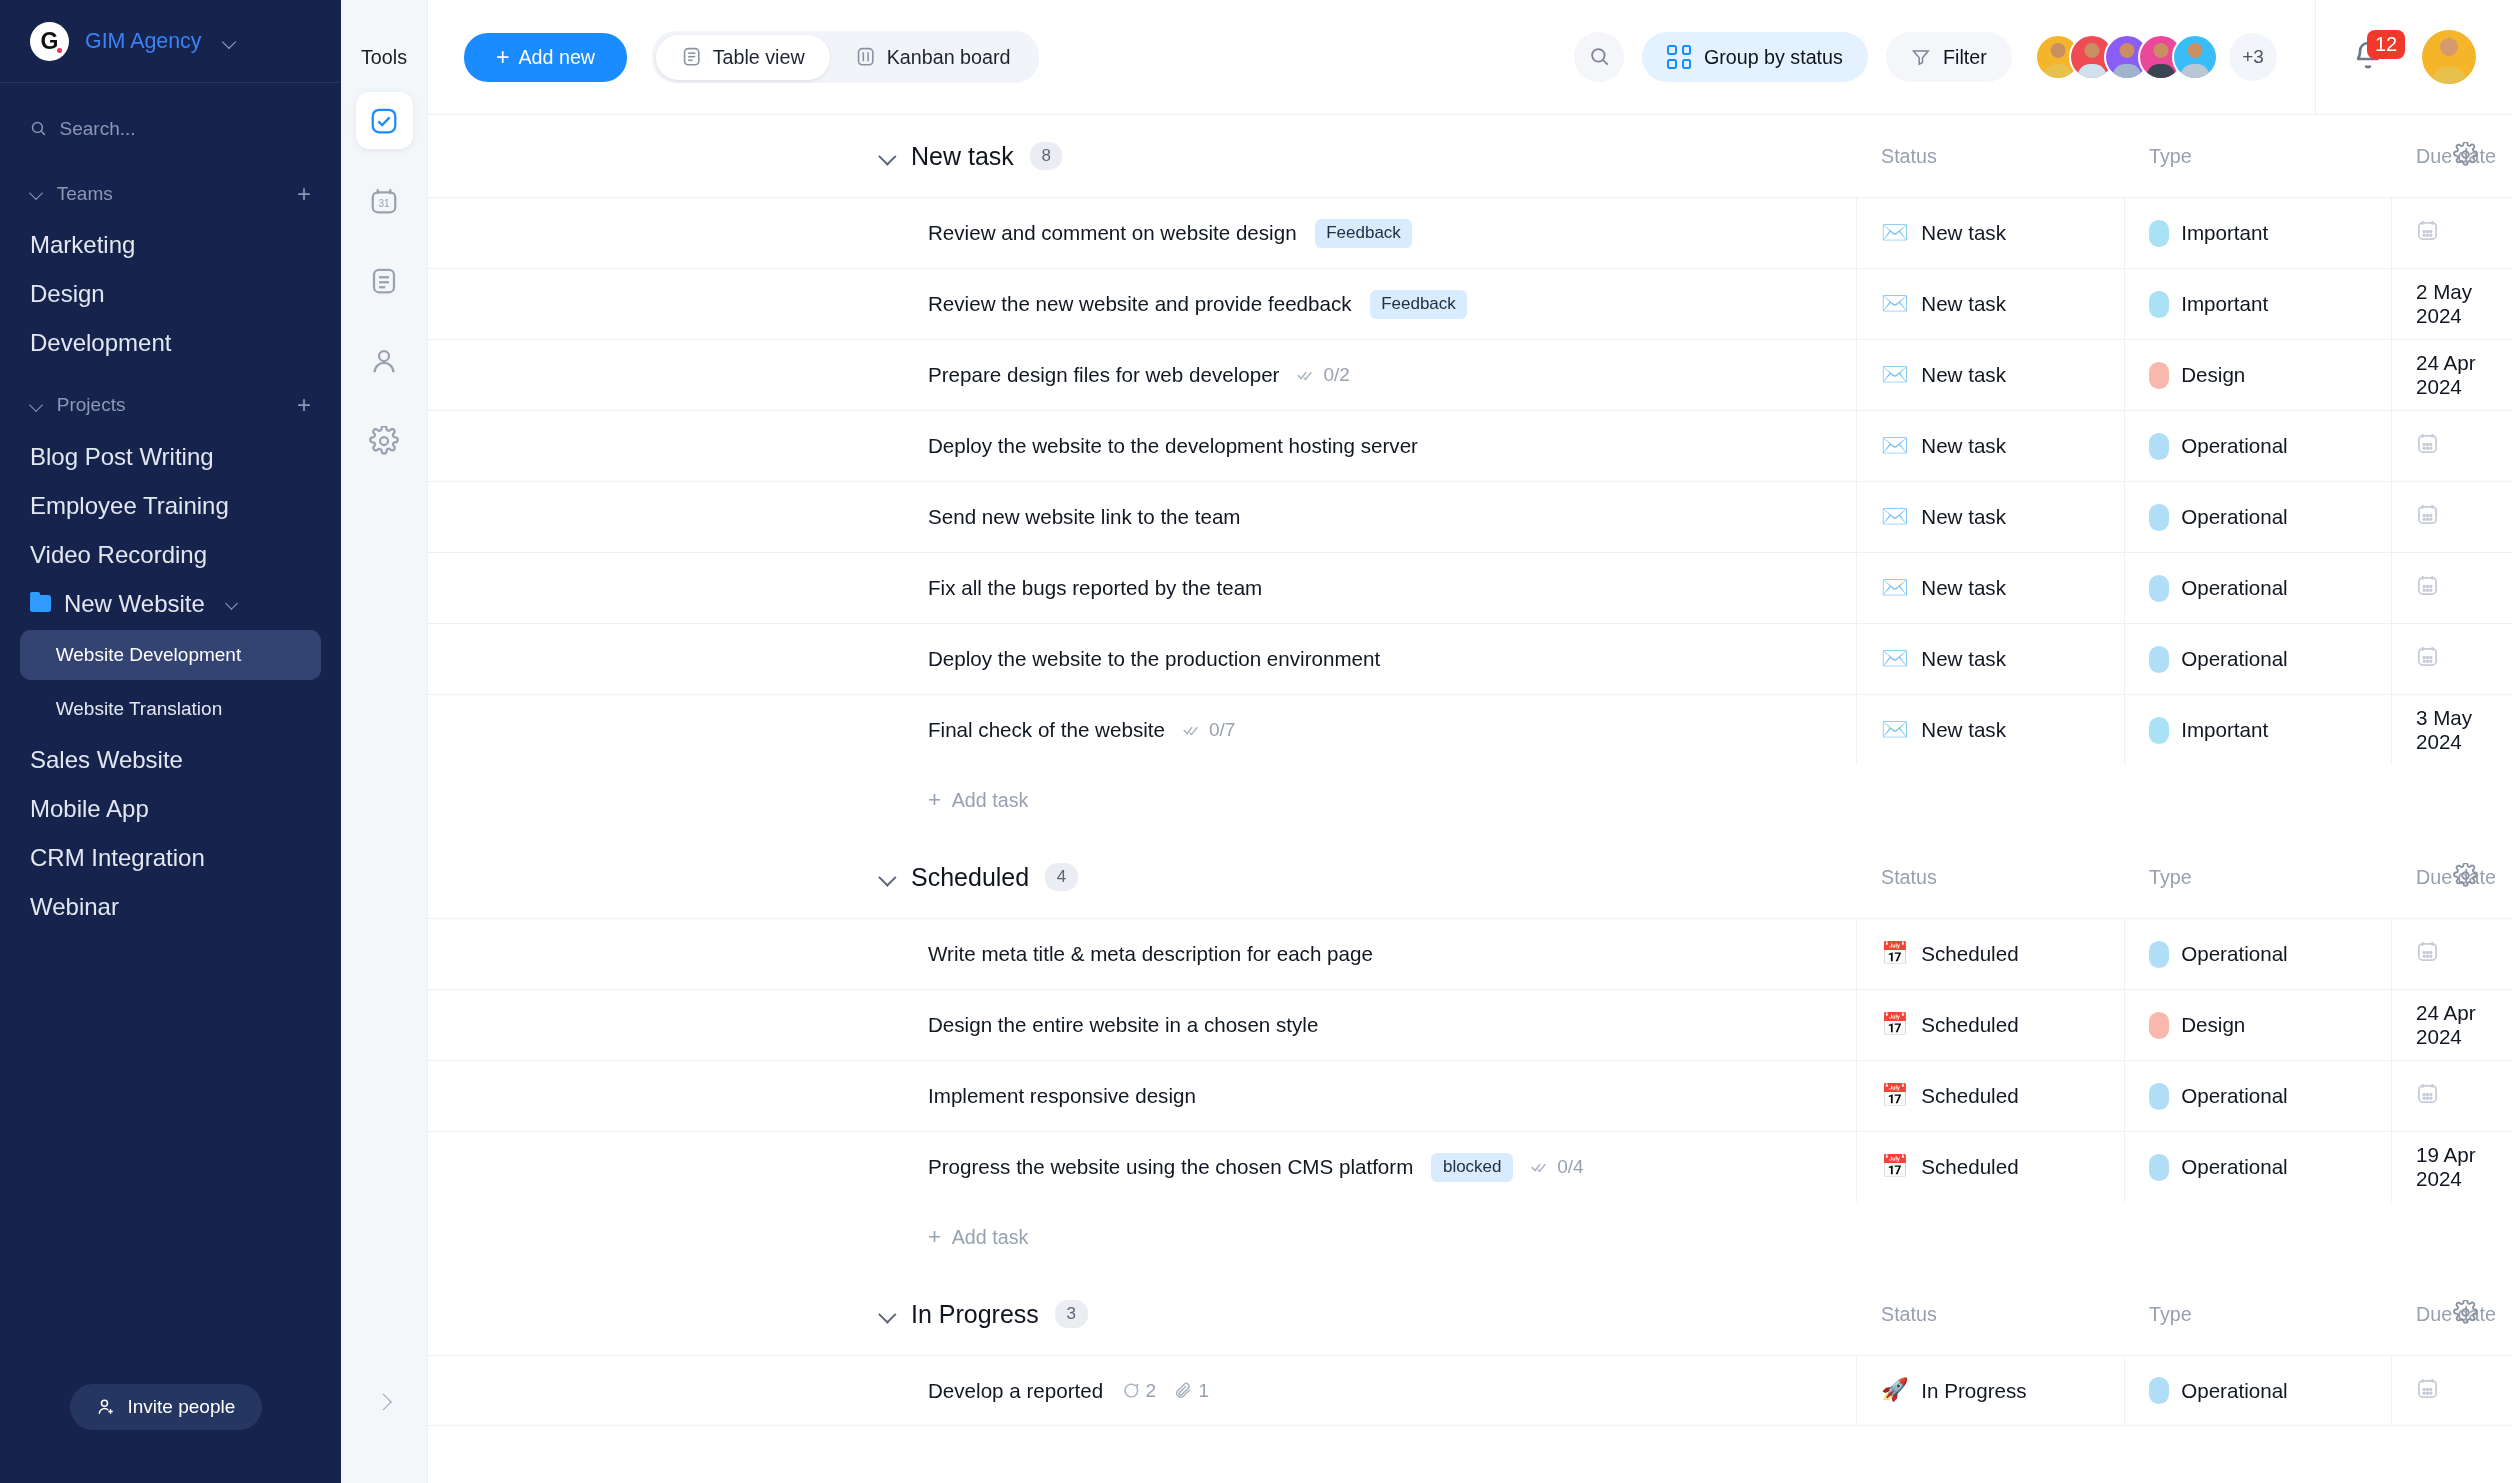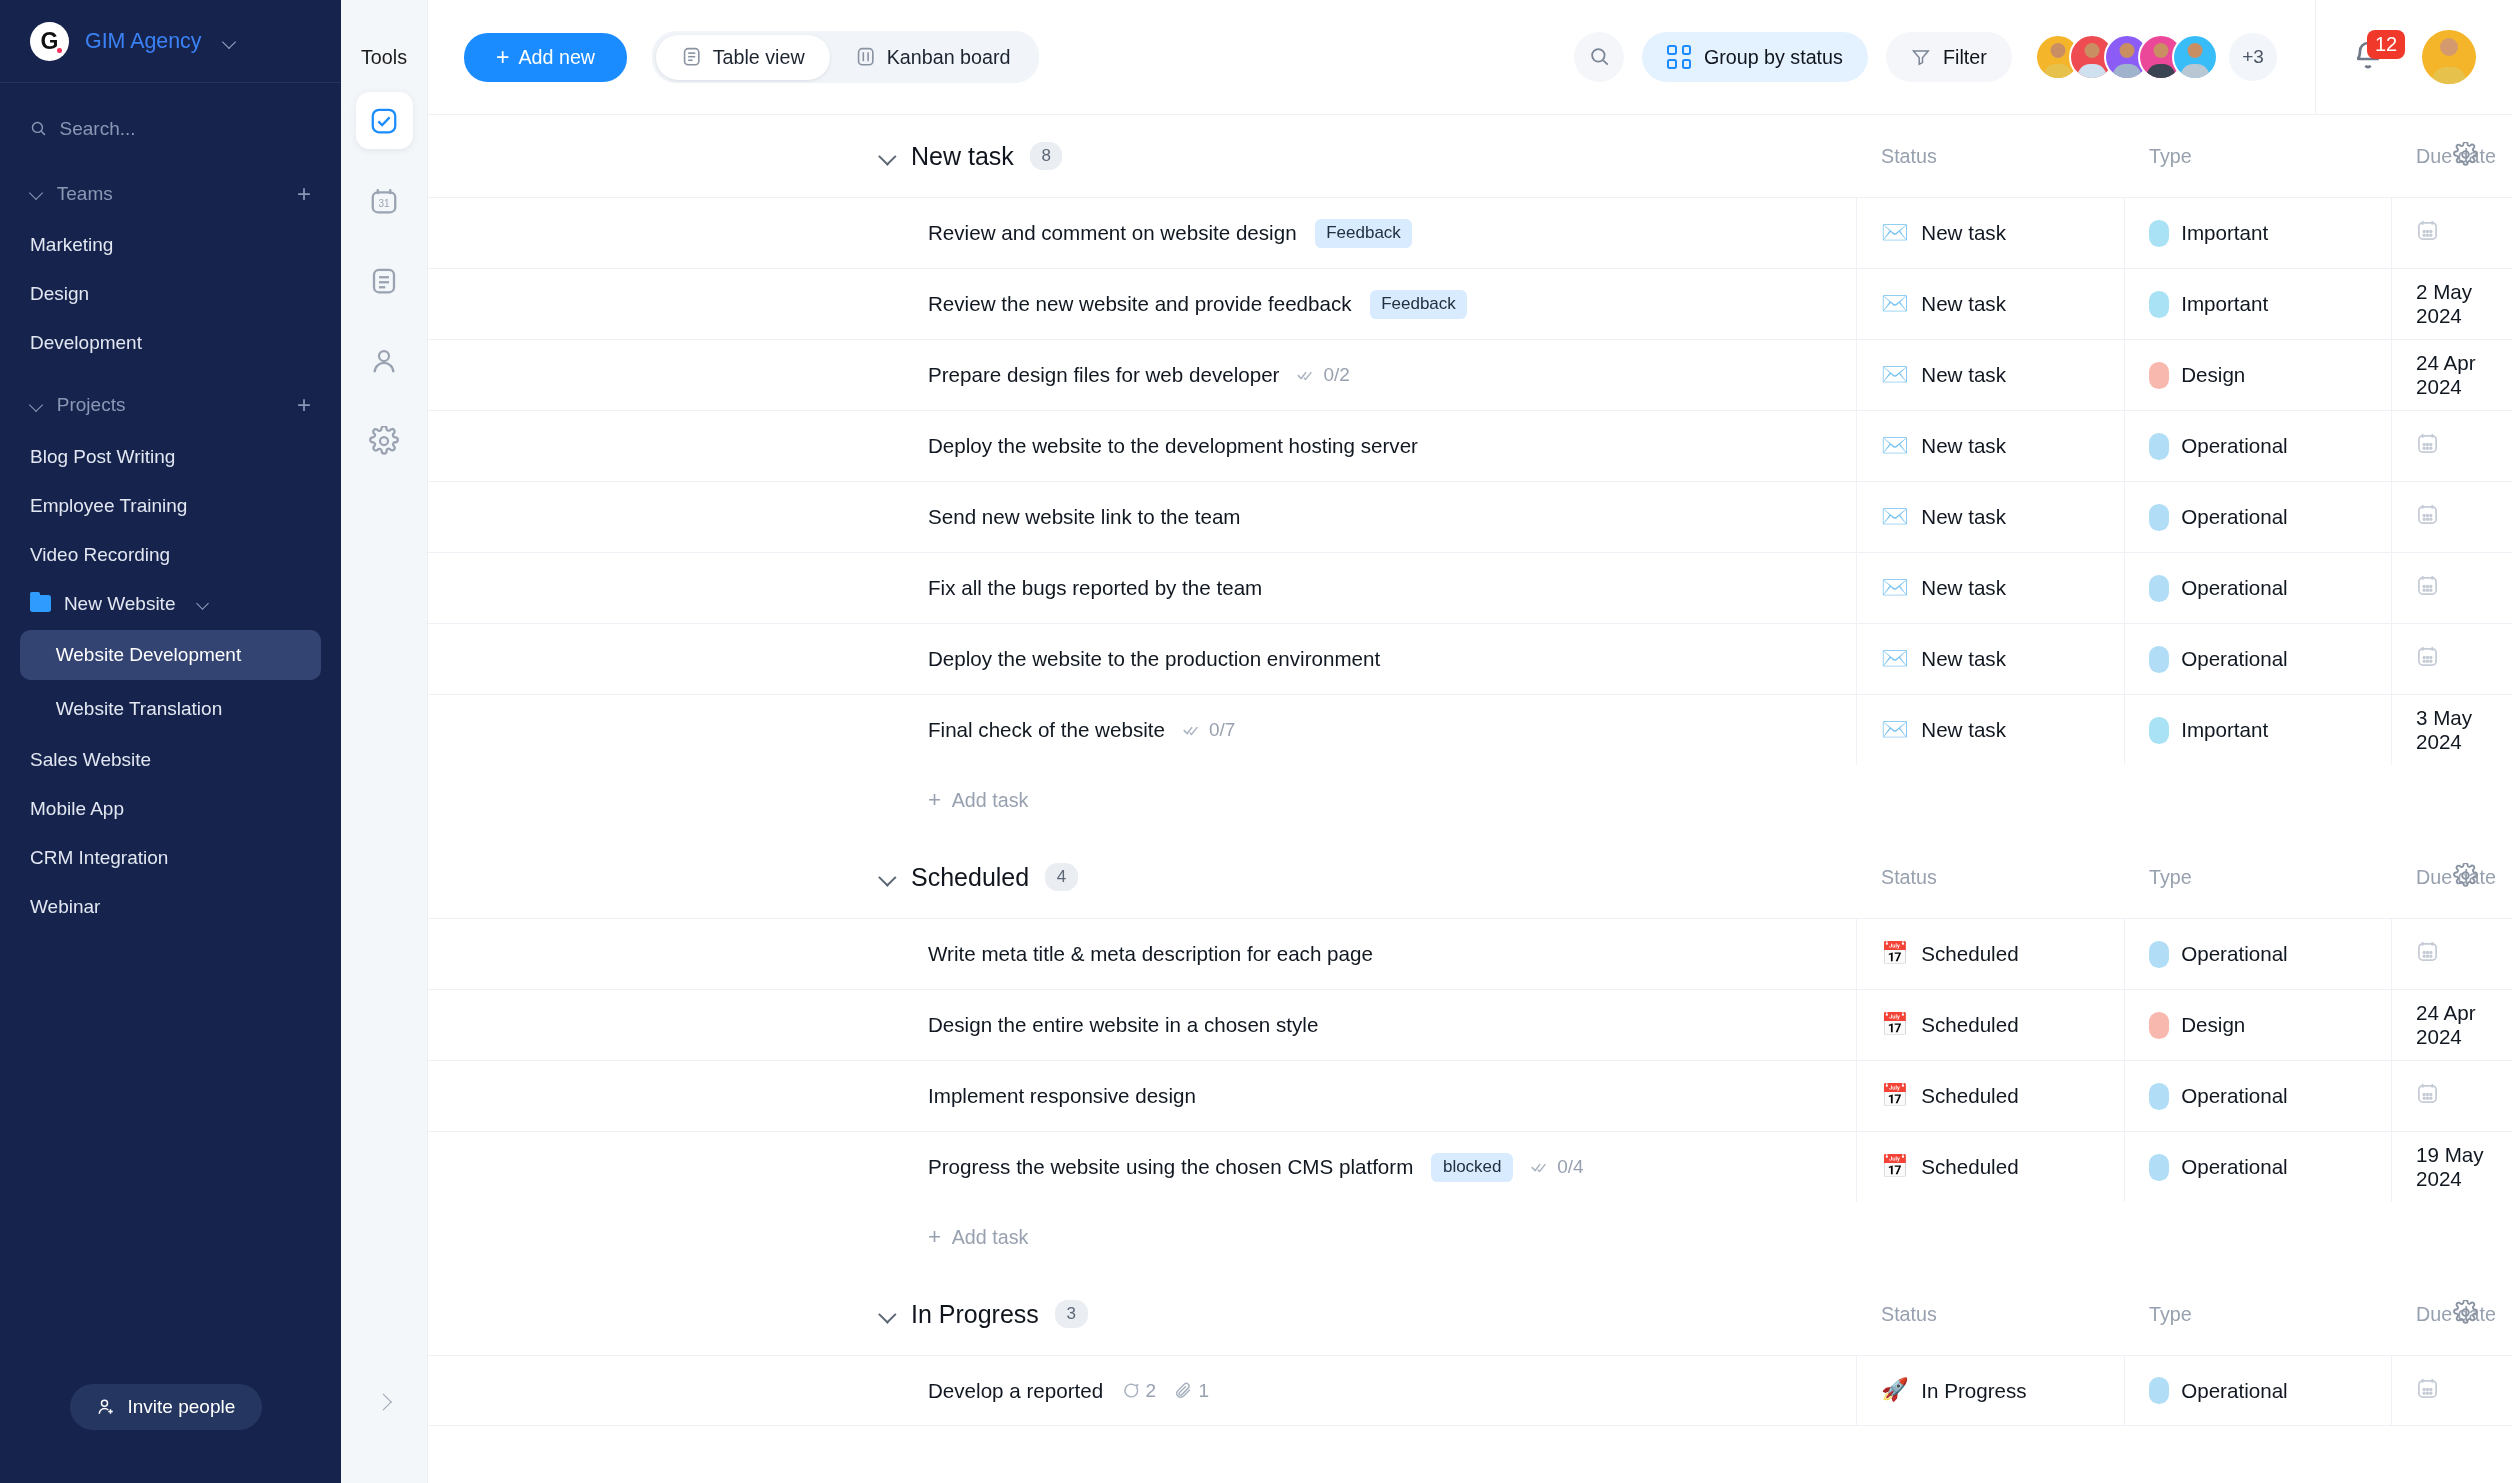--- a/index.html
+++ b/index.html
@@ -70,21 +70,21 @@
   .sb-group .gchev::before {
     content: ""; position: absolute; left: 0.9px; top: 1.8px;
     width: 9px; height: 9px; border-right: 1.8px solid #8b97b5;
     border-bottom: 1.8px solid #8b97b5; transform: rotate(45deg);
   }
   .sb-group .gtitle { font-size: 19px; flex: 1; }
   .sb-group .gplus { font-size: 24px; line-height: 1; color: #8b97b5; }
 
   .sb-item {
     display: flex; align-items: center; height: 49px;
-    padding: 0 30px; color: #e2e7f2; font-size: 19px;
+    padding: 0 30px; color: #e2e7f2; font-size: 24px;
   }
   .sb-item.folder { gap: 12.5px; }
   .folder-ico {
     width: 21.4px; height: 17px; background: #2f9bff; border-radius: 2.7px;
     position: relative; flex-shrink: 0;
   }
   .folder-ico::before {
     content:""; position:absolute; top:-3.6px; left:0; width:9.8px; height:4.5px;
     background:#2f9bff; border-radius:1.8px 1.8px 0 0;
   }
@@ -820,21 +820,21 @@
 
        <div class="cell" style="left:1453px">
          <span class="emoji">📅</span>
          <span>Scheduled</span>
           </div>
        <div class="cell" style="left:1721px">
          <span class="typedot" style="background:#b1ddf7"></span>
          <span>Operational</span>
           </div>
        <div class="cell" style="left:1988px">
-            <span>19 May 2024</span>
+            <span>19 Apr 2024</span>
           </div>
        </div>
         <div class="addtask">
           <span class="pl">+</span>
           <span>Add task</span>
         </div>
         <div class="grp-head">
           <span class="grp-chev"></span>
     <span class="grp-title">In Progress</span>
     <span class="grp-count">3</span>

